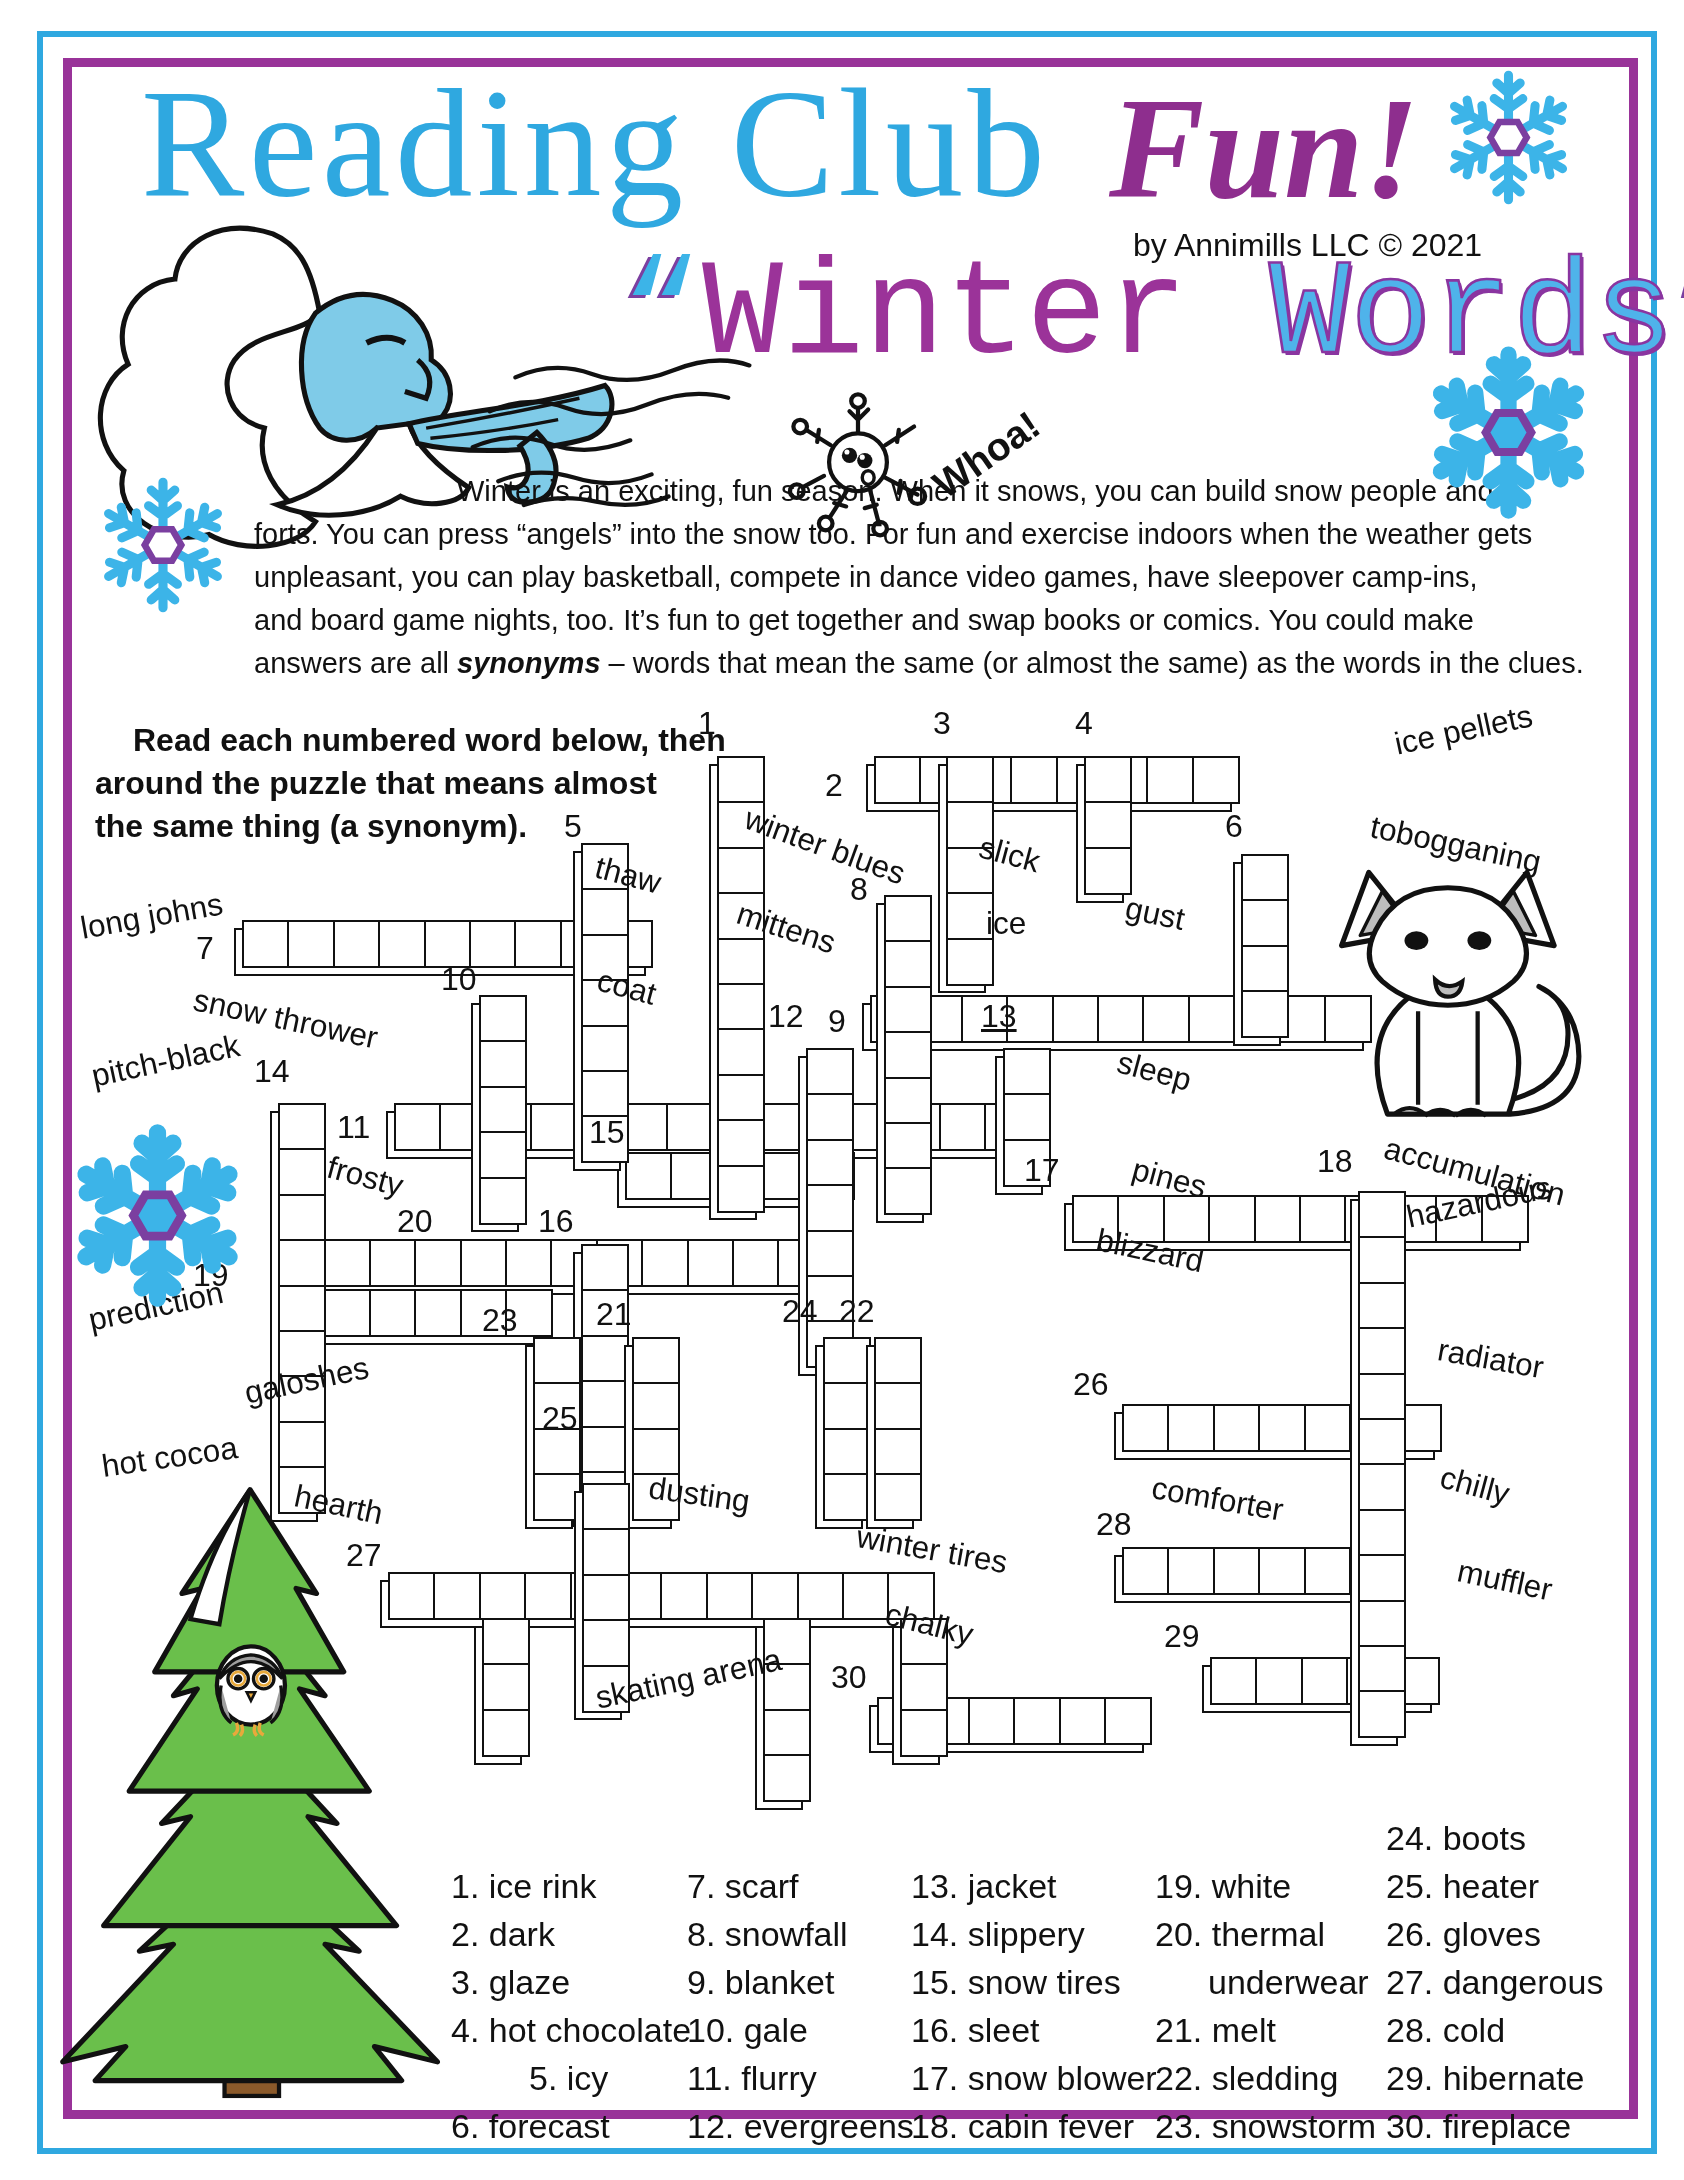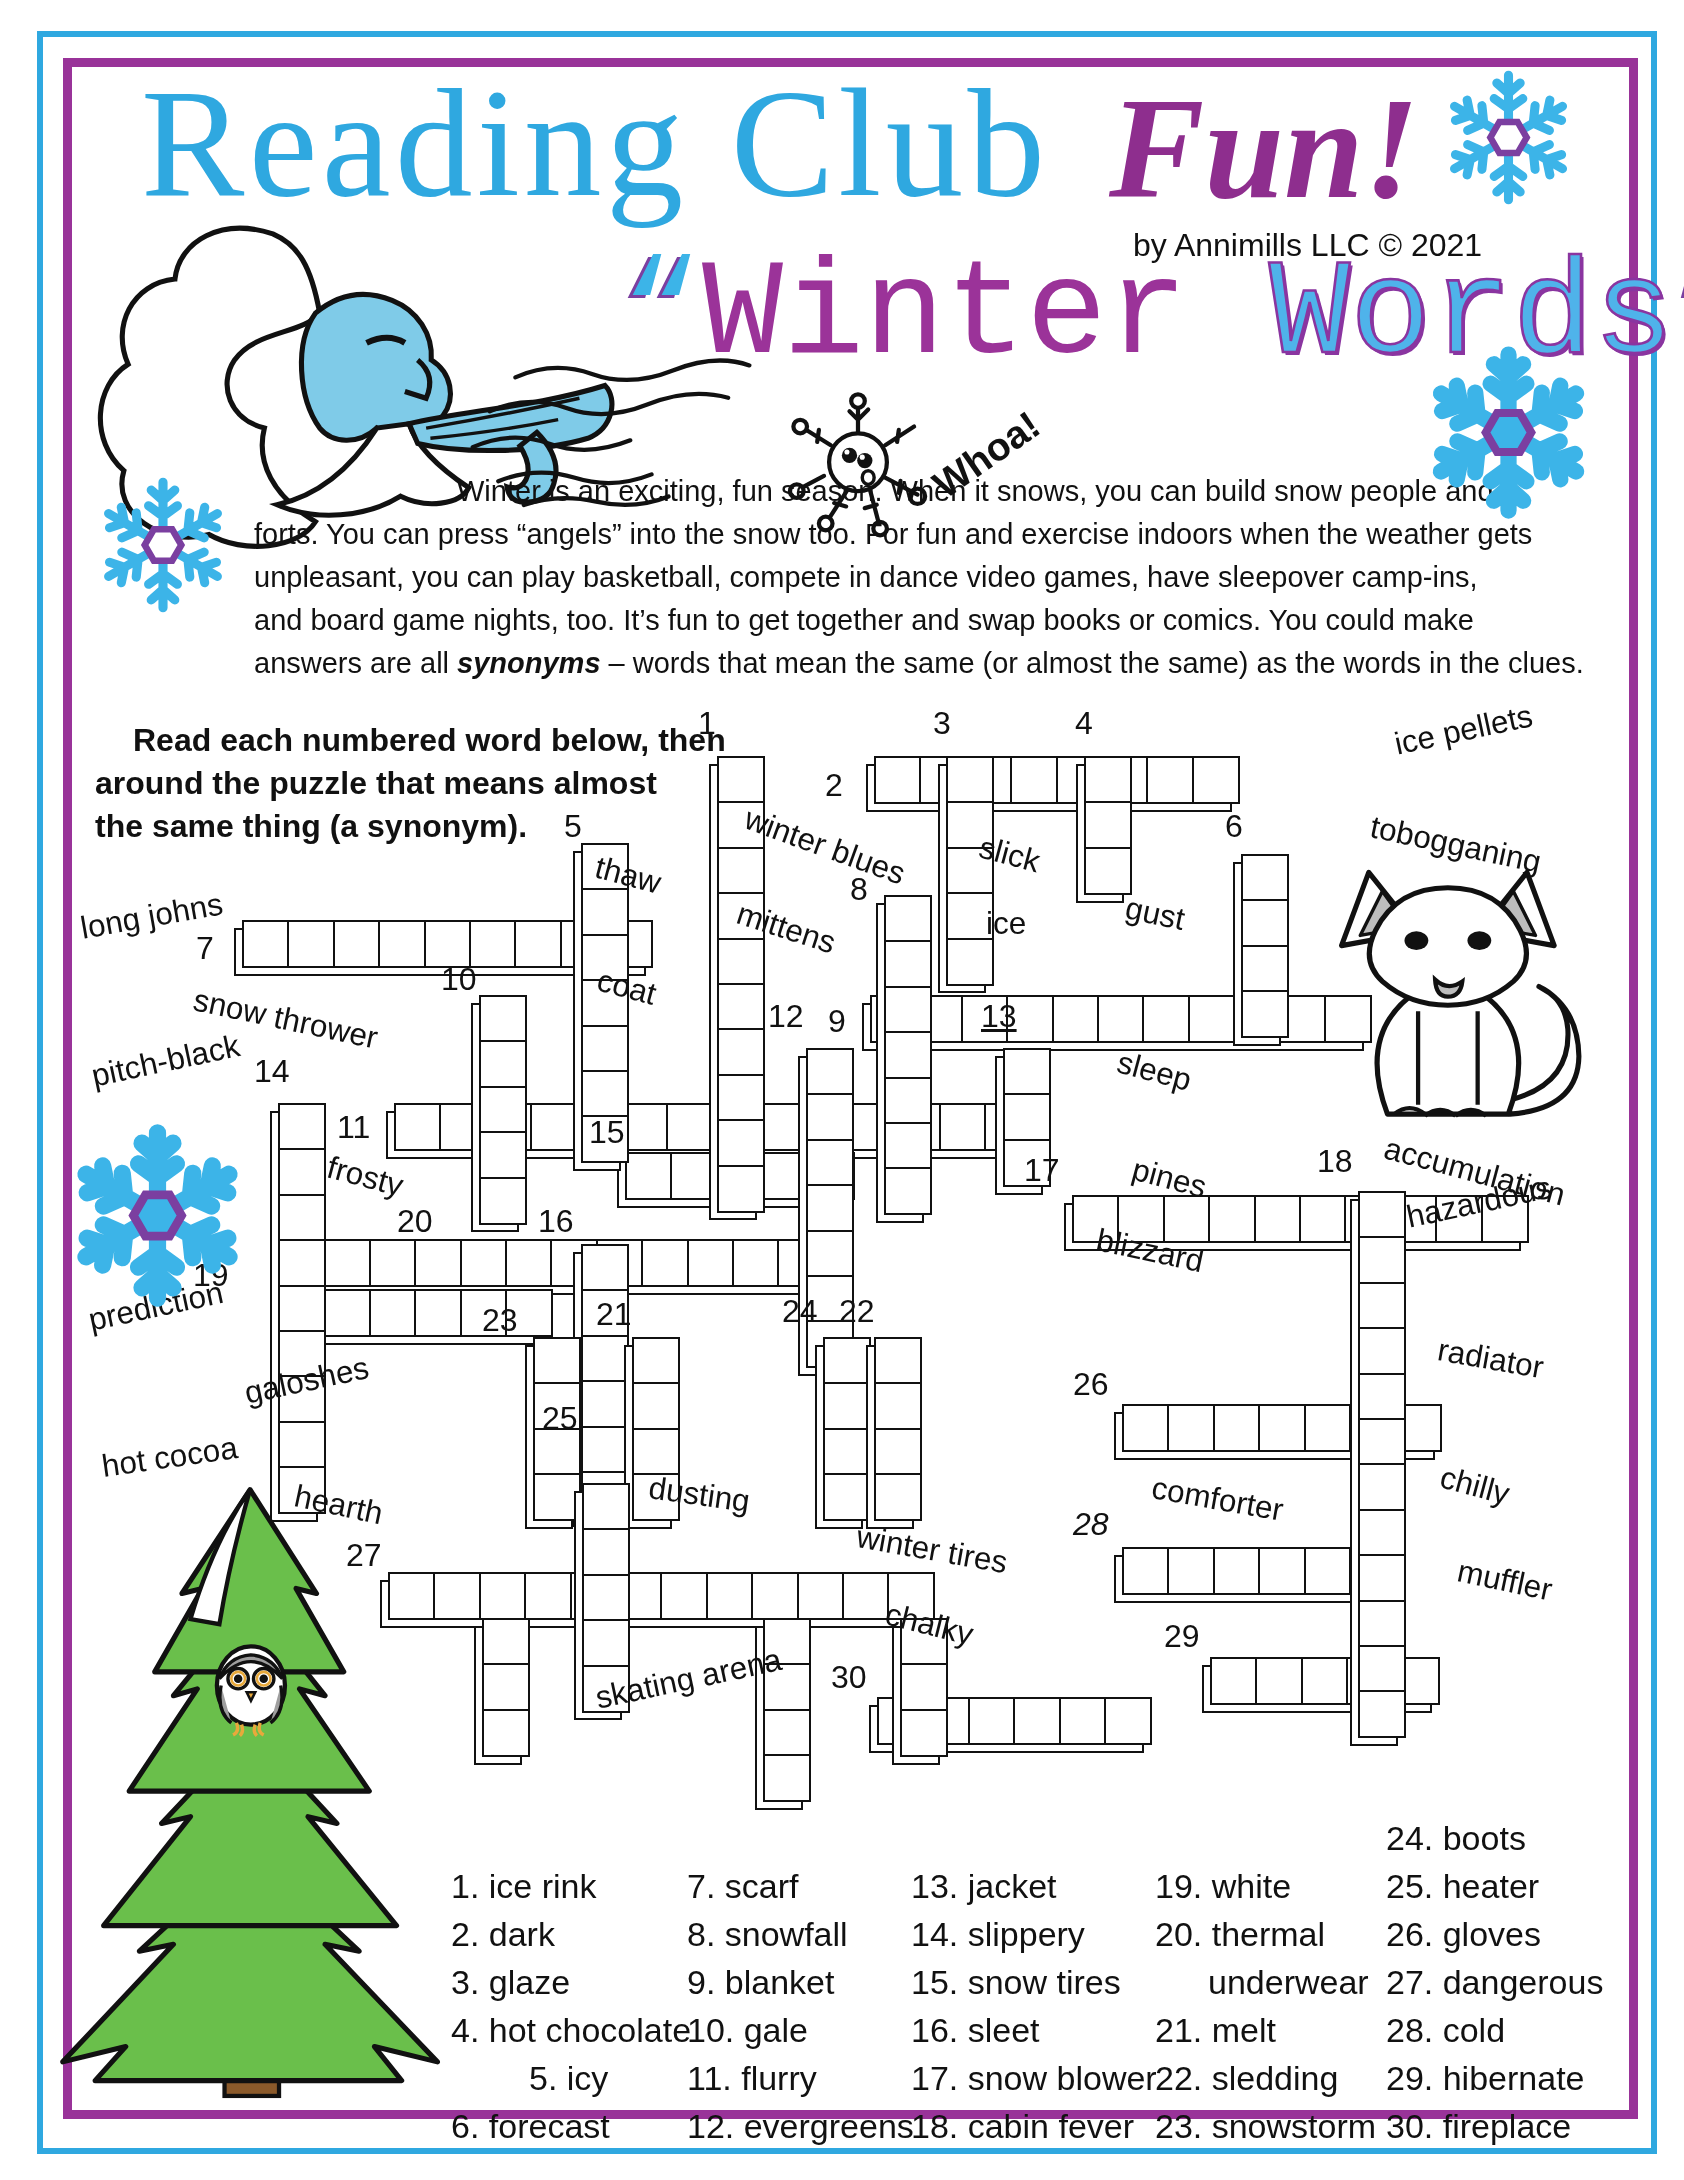--- a/index.html
+++ b/index.html
@@ -531,21 +531,21 @@
       <span class="gnum" style="left: 1317px; top: 1143px;">18</span>
       <span class="gnum" style="left: 193px; top: 1257px;">19</span>
       <span class="gnum" style="left: 397px; top: 1203px;">20</span>
       <span class="gnum" style="left: 596px; top: 1296px;">21</span>
       <span class="gnum" style="left: 839px; top: 1293px;">22</span>
       <span class="gnum" style="left: 482px; top: 1302px;">23</span>
       <span class="gnum" style="left: 782px; top: 1293px;">24</span>
       <span class="gnum" style="left: 542px; top: 1400px;">25</span>
       <span class="gnum" style="left: 1073px; top: 1366px;">26</span>
       <span class="gnum" style="left: 346px; top: 1537px;">27</span>
-      <span class="gnum" style="left: 1073px; top: 1506px; font-style: italic;">28</span>
+      <span class="gnum" style="left: 1096px; top: 1506px;">28</span>
       <span class="gnum" style="left: 1164px; top: 1618px;">29</span>
       <span class="gnum" style="left: 831px; top: 1659px;">30</span>
       <span class="glabel" style="left: 1395px; top: 726px; transform: rotate(-12deg);">ice pellets</span>
       <span class="glabel" style="left: 1371px; top: 808px; transform: rotate(12deg);">tobogganing</span>
       <span class="glabel" style="left: 746px; top: 799px; transform: rotate(20deg);">winter blues</span>
       <span class="glabel" style="left: 980px; top: 828px; transform: rotate(15deg);">slick</span>
       <span class="glabel" style="left: 986px; top: 905px; transform: rotate(0deg);">ice</span>
       <span class="glabel" style="left: 1126px; top: 889px; transform: rotate(12deg);">gust</span>
       <span class="glabel" style="left: 596px; top: 848px; transform: rotate(15deg);">thaw</span>
       <span class="glabel" style="left: 738px; top: 894px; transform: rotate(18deg);">mittens</span>

